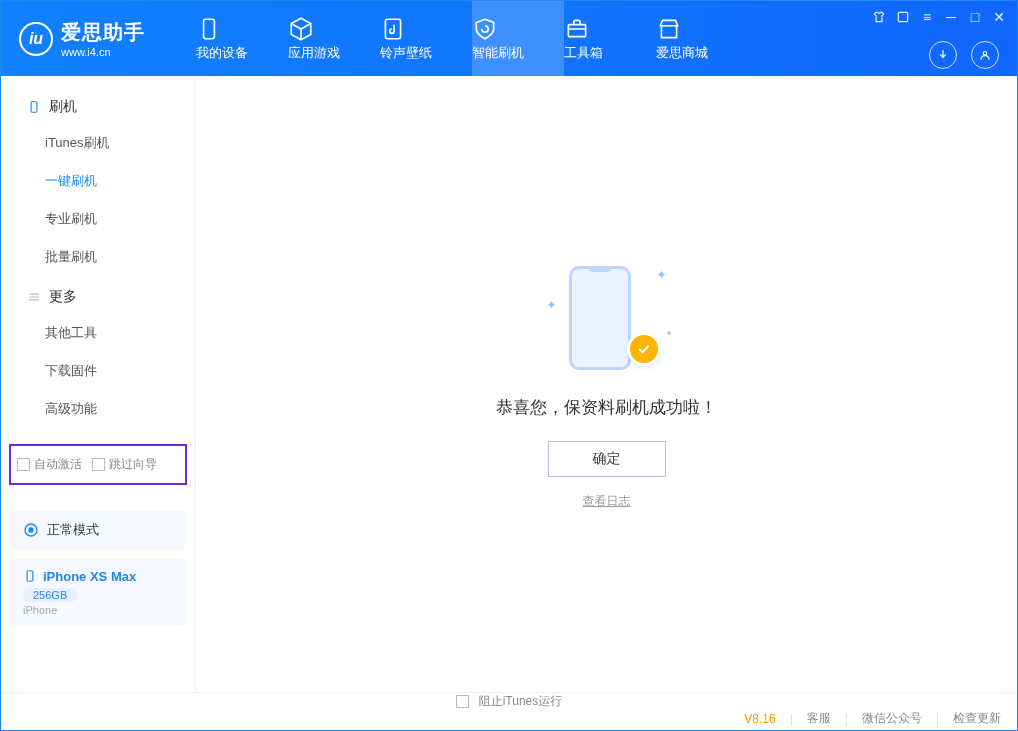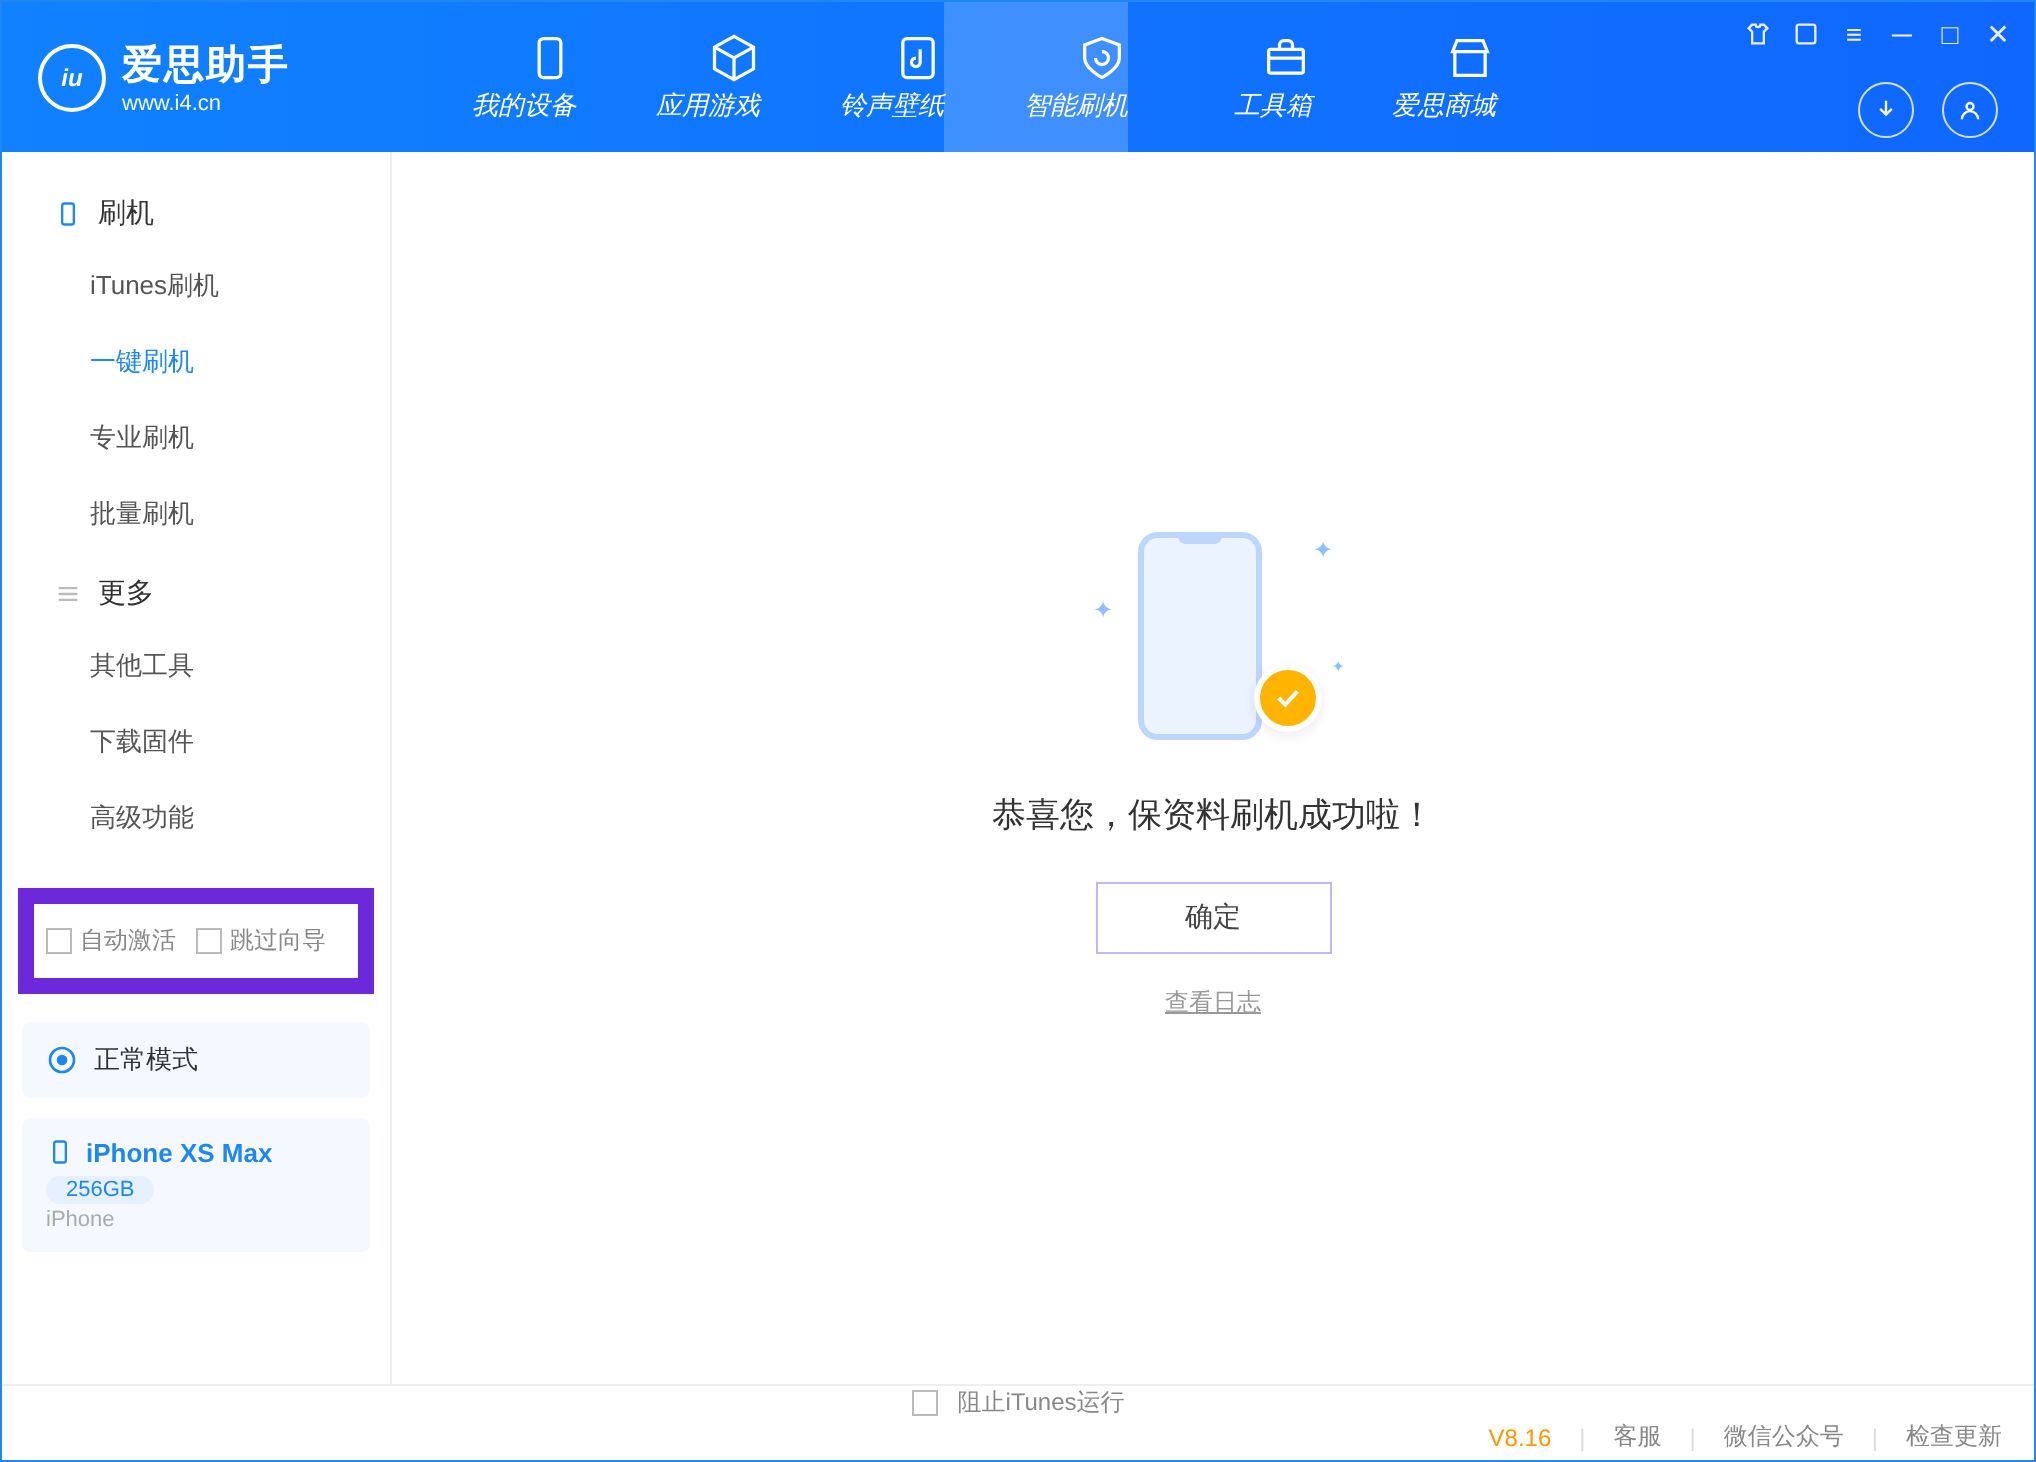--- a/index.html
+++ b/index.html
@@ -1,44 +1,44 @@
 <!DOCTYPE html>
 <html><head>
 <meta charset="utf-8">
 <style>
 * { margin: 0; padding: 0; box-sizing: border-box; font-family: "Microsoft YaHei", Arial, sans-serif; }
 body { background: #fff; width: 1018px; height: 731px; overflow: hidden; position: relative; border: 1px solid #1e87f0;}
 .topbar { height: 75px; background: linear-gradient(to right, #1081ff, #1067ff); display: flex; align-items: stretch; color: #fff; }
 .logo-block { display: flex; align-items: center; padding: 0 18px 0 18px; width: 195px; }
-.logo-circle { width: 34px; height: 34px; border-radius: 50%; border: 2px solid #fff; display: flex; align-items: center; justify-content: center; font-weight: bold; font-size: 12px; margin-right: 8px; font-style: italic;}
+.logo-circle { width: 34px; height: 34px; border-radius: 50%; border: 2px solid #fff; display: flex; align-items: center; justify-content: center; font-weight: bold; font-size: 16px; margin-right: 8px; font-style: italic;}
 .logo-text .t1 { font-size: 20px; letter-spacing: 1px; font-weight: 700;}
 .logo-text .t2 { font-size: 11px; opacity: .95; }
 .tabs { display: flex; align-items: stretch; }
-.tab { width: 92px; display: flex; flex-direction: column; align-items: flex-end; justify-content: center; cursor: pointer; font-size: 13px; gap: 2px; position: relative; font-style: italic;}
+.tab { width: 92px; display: flex; flex-direction: column; align-items: flex-start; justify-content: center; cursor: pointer; font-size: 13px; gap: 2px; position: relative;}
 .tab svg { width: 26px; height: 26px; }
 .tab.active { background: rgba(255,255,255,.20); }
 .top-right { margin-left: auto; display: flex; align-items: flex-start; padding: 8px 10px 0 0; gap: 8px; }
 .top-right .mini { width: 16px; height: 16px; display:flex; align-items:center; justify-content:center; cursor:pointer; color:#fff; font-size:14px; opacity:.9;}
 .top-right-bottom { position:absolute; right:18px; top:40px; display:flex; gap:14px; align-items:center;}
 .circ-btn { width:28px; height:28px; border:1.5px solid rgba(255,255,255,.8); border-radius:50%; display:flex; align-items:center; justify-content:center; cursor:pointer;}
 .circ-btn svg { width:14px; height:14px; stroke:#fff; }
 
 .body { display:flex; height: 616px; }
 .sidebar { width: 195px; border-right: 1px solid #eee; padding: 14px 0 0 0; position:relative;}
 .side-group { padding: 0 0 4px 0; }
 .side-head { display:flex; align-items:center; padding: 8px 26px; font-size:14px; color:#333; font-weight:500; gap:8px;}
 .side-head svg { width:14px; height:14px; }
 .side-item { padding: 10px 0 10px 44px; font-size:13px; color:#555; cursor:pointer; }
 .side-item.active { color:#1e87f0; }
 .side-bottom-card { margin: 0 10px; background:#f5f8ff; border-radius:4px; padding:10px 12px; display:flex; align-items:center; gap:8px; font-size:13px; color:#333;}
 .side-bottom-card.dev { margin-top:10px; display:block; }
 .dev-name { color:#1e87f0; font-weight:600; font-size:13px; display:flex; align-items:flex-start; gap:6px;}
 .pill { display:inline-block; background:#e6f0ff; color:#1e87f0; border-radius:10px; padding:1px 10px; font-size:11px; margin-top:4px;}
 .dev-sub { color:#aaa; font-size:11px; margin-top:2px;}
-.redbox { border:8px solid #6d28d9; margin:12px 8px 0 8px; padding:10px 6px; display:flex; align-items:center; gap:10px; font-size:12px; color:#888;}
+.redbox { border:2px solid #6d28d9; margin:12px 8px 0 8px; padding:10px 6px; display:flex; align-items:center; gap:10px; font-size:12px; color:#888;}
 .chk { width:13px; height:13px; border:1px solid #bbb; display:inline-block; vertical-align:middle; margin-right:4px; cursor:pointer;}
 
 .main { flex:1; display:flex; align-items:center; justify-content:center; flex-direction:column; }
 .illus { width:120px; height:120px; position:relative; margin-bottom:18px;}
 .phone { position:absolute; left:22px; top:8px; width:62px; height:104px; border:3px solid #bcd6ff; border-radius:10px; background:#eaf3ff;}
 .phone .notch{position:absolute; top:-3px; left:50%; transform:translateX(-50%); width:22px; height:6px; background:#bcd6ff; border-radius:0 0 4px 4px;}
 .badge { position:absolute; right:6px; bottom:12px; width:34px; height:34px; background:#ffb400; border-radius:50%; display:flex; align-items:center; justify-content:center; border:3px solid #fff; box-shadow:0 2px 6px rgba(0,0,0,.08);}
 .badge svg{width:16px;height:16px;}
 .sparkle { position:absolute; color:#8cc0ff; font-size:12px;}
 .msg { font-size:17px; color:#333; margin-bottom:22px; }

